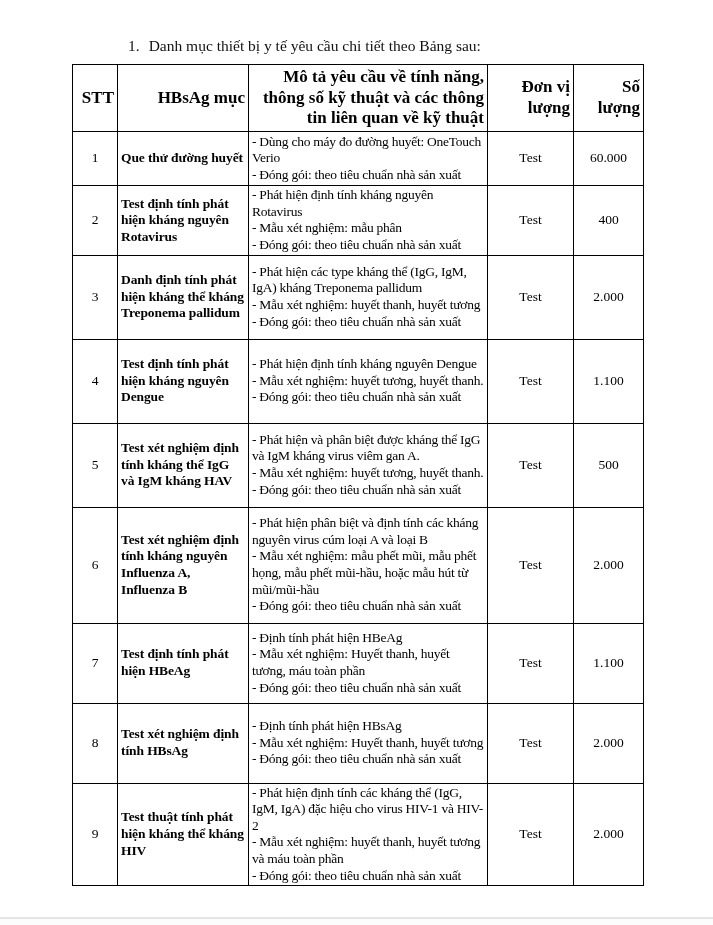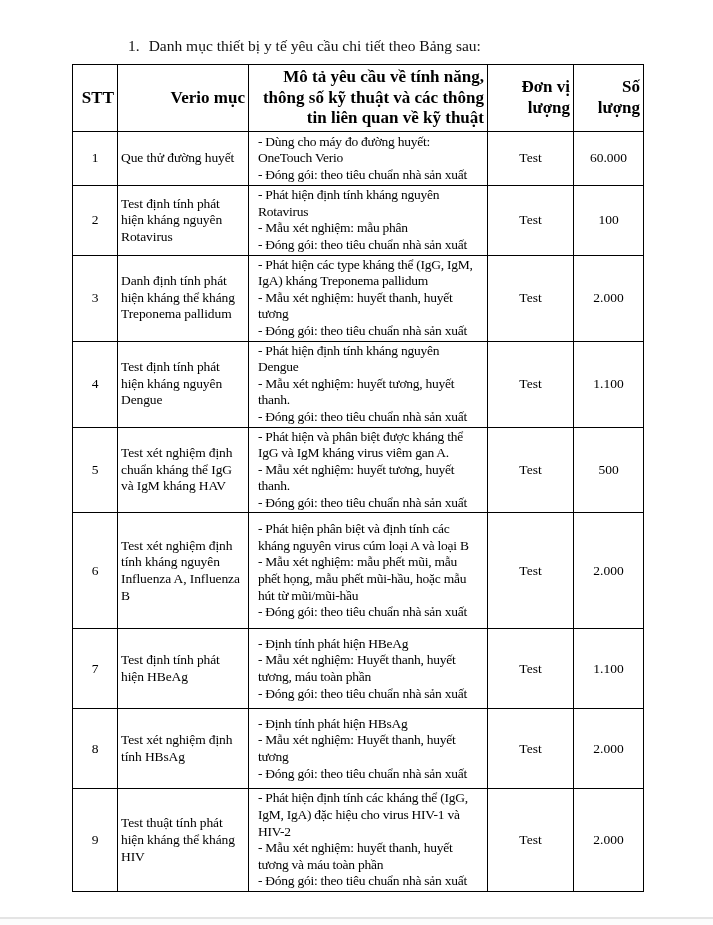--- a/index.html
+++ b/index.html
@@ -44,22 +44,22 @@
     vertical-align: middle;
     padding: 2px 3px;
     line-height: 1.22;
   }
   .spec-table td {
     font-size: 13.5px;
     vertical-align: middle;
     line-height: 16.6px;
   }
   td.c-stt, td.c-unit, td.c-qty { text-align: center; padding: 1px 2px; }
-  td.c-name { padding: 1px 3px; letter-spacing: -0.1px; }
-  td.c-desc { padding: 1px 9px; white-space: pre-line; letter-spacing: -0.25px; margin-left: 8px; }
+  td.c-name { padding: 1px 3px; letter-spacing: -0.1px; font-weight: bold; }
+  td.c-desc { padding: 1px 3px; white-space: pre-line; letter-spacing: -0.25px; margin-left: 8px; }
   .bottom-divider {
     position: absolute;
     left: 0; top: 917px;
     width: 713px; height: 2px;
     background: #e4e4e4;
   }
   .bottom-strip {
     position: absolute;
     left: 0; top: 919px;
     width: 713px; height: 6px;
@@ -80,21 +80,21 @@
     <colgroup>
       <col style="width:45px">
       <col style="width:131px">
       <col style="width:239px">
       <col style="width:86px">
       <col style="width:70px">
     </colgroup>
     <thead>
       <tr style="height:48px">
         <th>STT</th>
-        <th>Verio mục</th>
+        <th>HBsAg mục</th>
         <th>Mô tả yêu cầu về tính năng, thông số kỹ thuật và các thông tin liên quan về kỹ thuật</th>
         <th>Đơn vị lượng</th>
         <th>Số lượng</th>
       </tr>
     </thead>
     <tbody>
       <tr style="height:54px">
         <td class="c-stt">1</td>
         <td class="c-name">Que thử đường huyết</td>
         <td class="c-desc">- Dùng cho máy đo đường huyết: OneTouch Verio
@@ -102,21 +102,21 @@
         <td class="c-unit">Test</td>
         <td class="c-qty">60.000</td>
       </tr>
       <tr style="height:62px">
         <td class="c-stt">2</td>
         <td class="c-name">Test định tính phát hiện kháng nguyên Rotavirus</td>
         <td class="c-desc">- Phát hiện định tính kháng nguyên Rotavirus
 - Mẫu xét nghiệm: mẫu phân
 - Đóng gói: theo tiêu chuẩn nhà sản xuất</td>
         <td class="c-unit">Test</td>
-        <td class="c-qty">100</td>
+        <td class="c-qty">400</td>
       </tr>
       <tr style="height:84px">
         <td class="c-stt">3</td>
         <td class="c-name">Danh định tính phát hiện kháng thể kháng Treponema pallidum</td>
         <td class="c-desc">- Phát hiện các type kháng thể (IgG, IgM, IgA) kháng Treponema pallidum
 - Mẫu xét nghiệm: huyết thanh, huyết tương
 - Đóng gói: theo tiêu chuẩn nhà sản xuất</td>
         <td class="c-unit">Test</td>
         <td class="c-qty">2.000</td>
       </tr>
@@ -124,21 +124,21 @@
         <td class="c-stt">4</td>
         <td class="c-name">Test định tính phát hiện kháng nguyên Dengue</td>
         <td class="c-desc">- Phát hiện định tính kháng nguyên Dengue
 - Mẫu xét nghiệm: huyết tương, huyết thanh.
 - Đóng gói: theo tiêu chuẩn nhà sản xuất</td>
         <td class="c-unit">Test</td>
         <td class="c-qty">1.100</td>
       </tr>
       <tr style="height:84px">
         <td class="c-stt">5</td>
-        <td class="c-name">Test xét nghiệm định chuẩn kháng thể IgG và IgM kháng HAV</td>
+        <td class="c-name">Test xét nghiệm định tính kháng thể IgG và IgM kháng HAV</td>
         <td class="c-desc">- Phát hiện và phân biệt được kháng thể IgG và IgM kháng virus viêm gan A.
 - Mẫu xét nghiệm: huyết tương, huyết thanh.
 - Đóng gói: theo tiêu chuẩn nhà sản xuất</td>
         <td class="c-unit">Test</td>
         <td class="c-qty">500</td>
       </tr>
       <tr style="height:116px">
         <td class="c-stt">6</td>
         <td class="c-name">Test xét nghiệm định tính kháng nguyên Influenza A, Influenza B</td>
         <td class="c-desc">- Phát hiện phân biệt và định tính các kháng nguyên virus cúm loại  A và loại B

